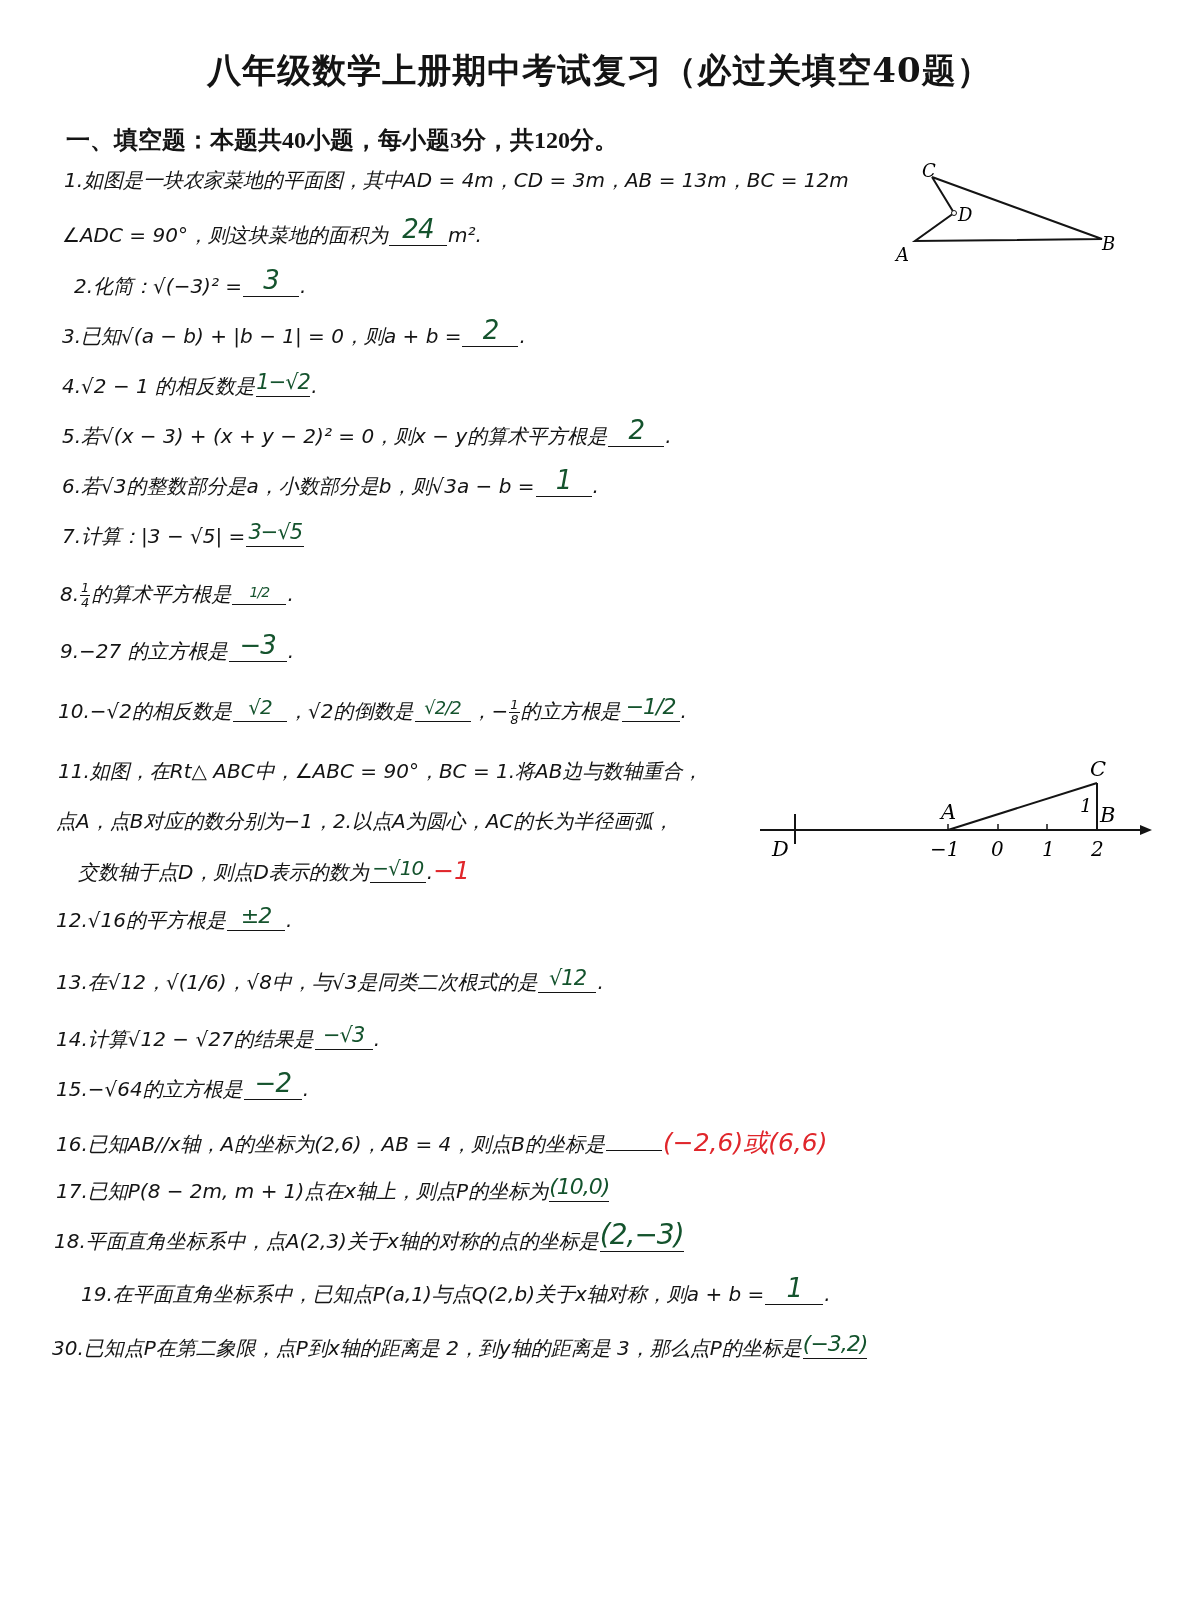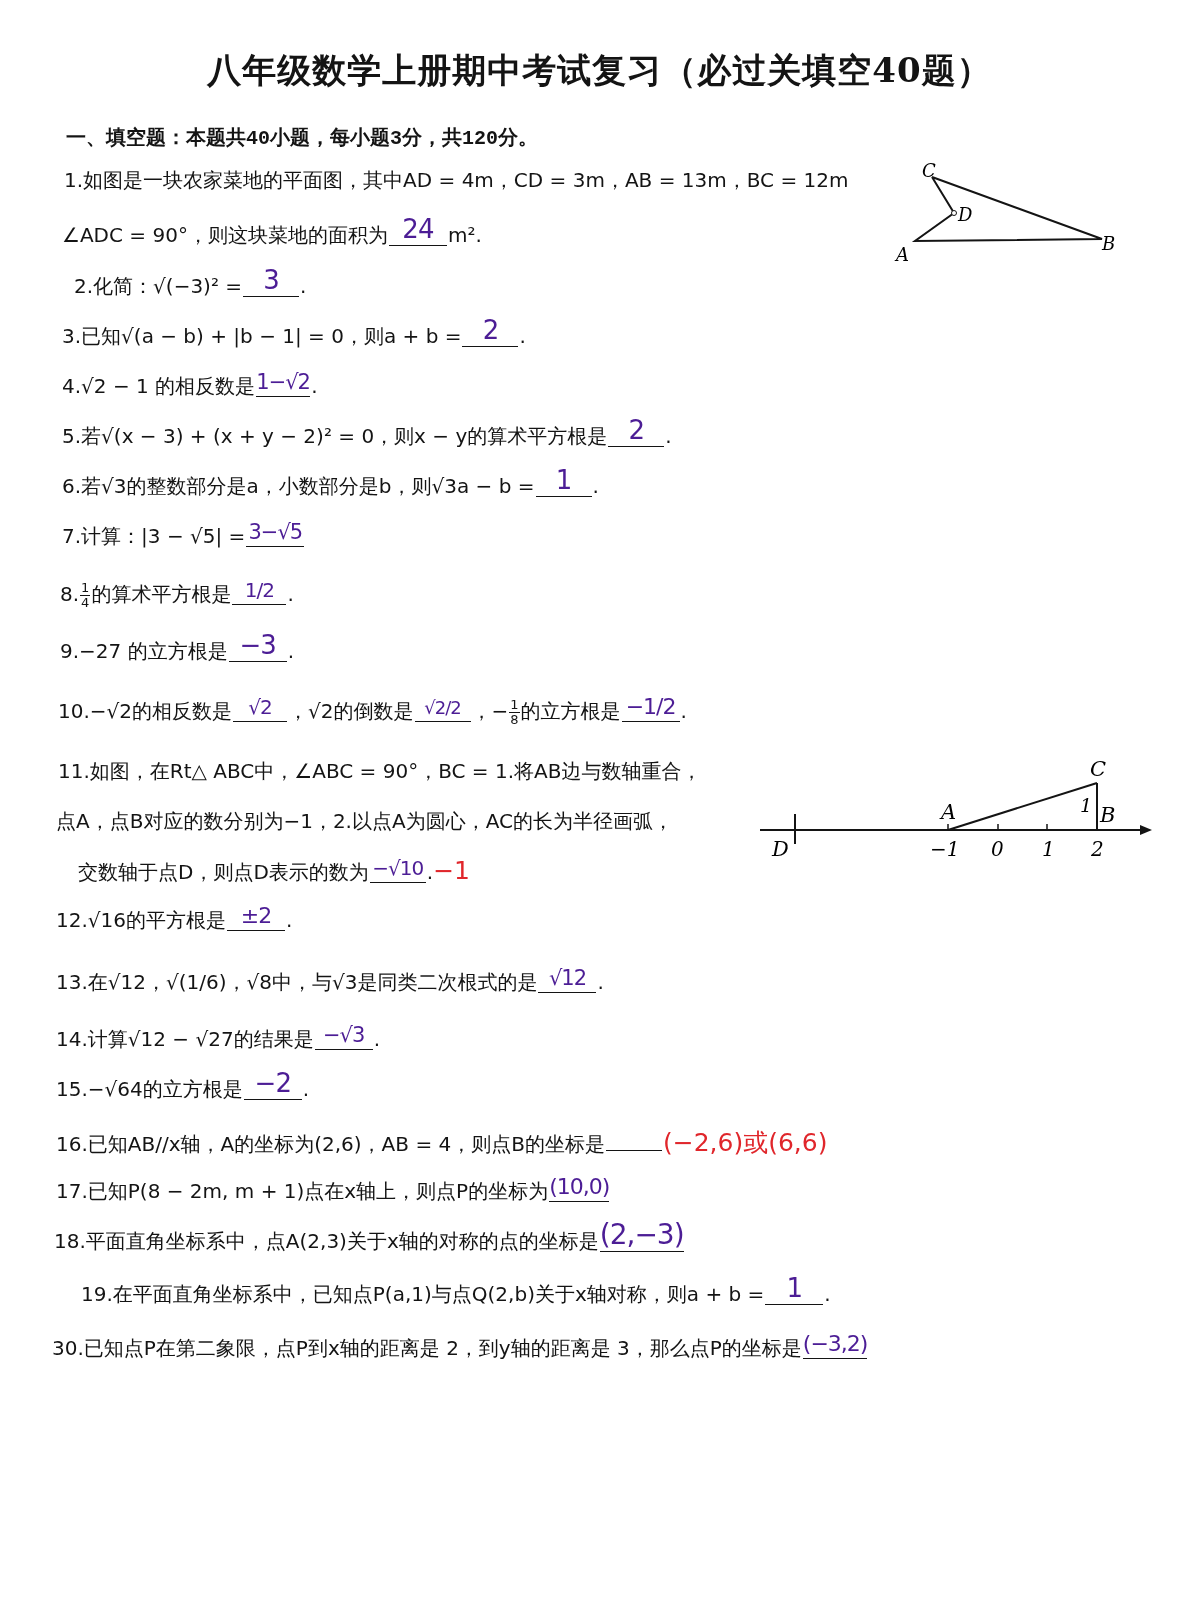--- a/index.html
+++ b/index.html
@@ -8,35 +8,35 @@
       font-family: "DejaVu Serif", "Liberation Serif", serif;
       color: #141414;
     }
     .title {
       position: absolute; left: 0; top: 48px; width: 1199px;
       text-align: center; font-size: 34px; font-weight: bold; letter-spacing: 1px;
       font-family: "DejaVu Serif", serif;
     }
     .section {
       position: absolute; left: 66px; top: 124px;
-      font-size: 20px; font-weight: bold;
-      font-family: Liberation Mono, monospace;
+      font-size: 24px; font-weight: bold;
+      font-family: Liberation Serif, serif;
     }
     .q {
       position: absolute; font-size: 20px; white-space: nowrap;
-      font-family: "DejaVu Sans", sans-serif; line-height: 28px;
+      font-family: "DejaVu Sans", sans-serif; line-height: 28px; font-style: italic;
     }
     .blank {
       display: inline-block; position: relative; border-bottom: 1.6px solid #141414;
       min-width: 54px; height: 24px; vertical-align: baseline; margin: 0 1px;
       text-align: center;
     }
     .ans {
       font-family: "DejaVu Sans", sans-serif;
-      color: #4c1d95; font-size: 26px; line-height: 20px; font-weight: normal;
+      color: #14532d; font-size: 26px; line-height: 20px; font-weight: normal;
       position: relative; top: -4px; letter-spacing: -1px;
     }
     .ans-out {
       font-family: "DejaVu Sans", sans-serif;
       color: #e0262b; font-size: 25px; letter-spacing: 0px;
     }
     .frac {
       display: inline-flex; flex-direction: column; vertical-align: middle;
       font-size: 13px; line-height: 14px; text-align: center; margin: 0 1px;
     }
@@ -85,21 +85,21 @@
 </div>
 
 <div class="q" style="left:62px; top:522px;">
   <span>7.</span><span>计算：|3 − √5| =</span><span class="blank" style="min-width:58px"><span class="ans" style="font-size:21px">3−√5</span></span>
 </div>
 
 <div class="q" style="left:60px; top:580px;">
   <span>8.</span><span class="frac">
       <span>1</span>
       <span>4</span>
-    </span><span>的算术平方根是</span><span class="blank" style="min-width:54px"><span class="ans" style="font-size:20px">1/2</span></span><span>.</span>
+    </span><span>的算术平方根是</span><span class="blank" style="min-width:54px"><span class="ans" style="font-size:14px">1/2</span></span><span>.</span>
 </div>
 
 <div class="q" style="left:60px; top:637px;">
   <span>9.</span><span>−27 的立方根是</span><span class="blank" style="min-width:58px"><span class="ans">−3</span></span><span>.</span>
 </div>
 
 <div class="q" style="left:58px; top:697px;">
   <span>10.</span><span>−√2的相反数是</span><span class="blank" style="min-width:54px"><span class="ans" style="font-size:20px">√2</span></span><span>，√2的倒数是</span><span class="blank" style="min-width:56px"><span class="ans" style="font-size:18px">√2/2</span></span><span>，−</span><span class="frac">
       <span>1</span>
       <span>8</span>

